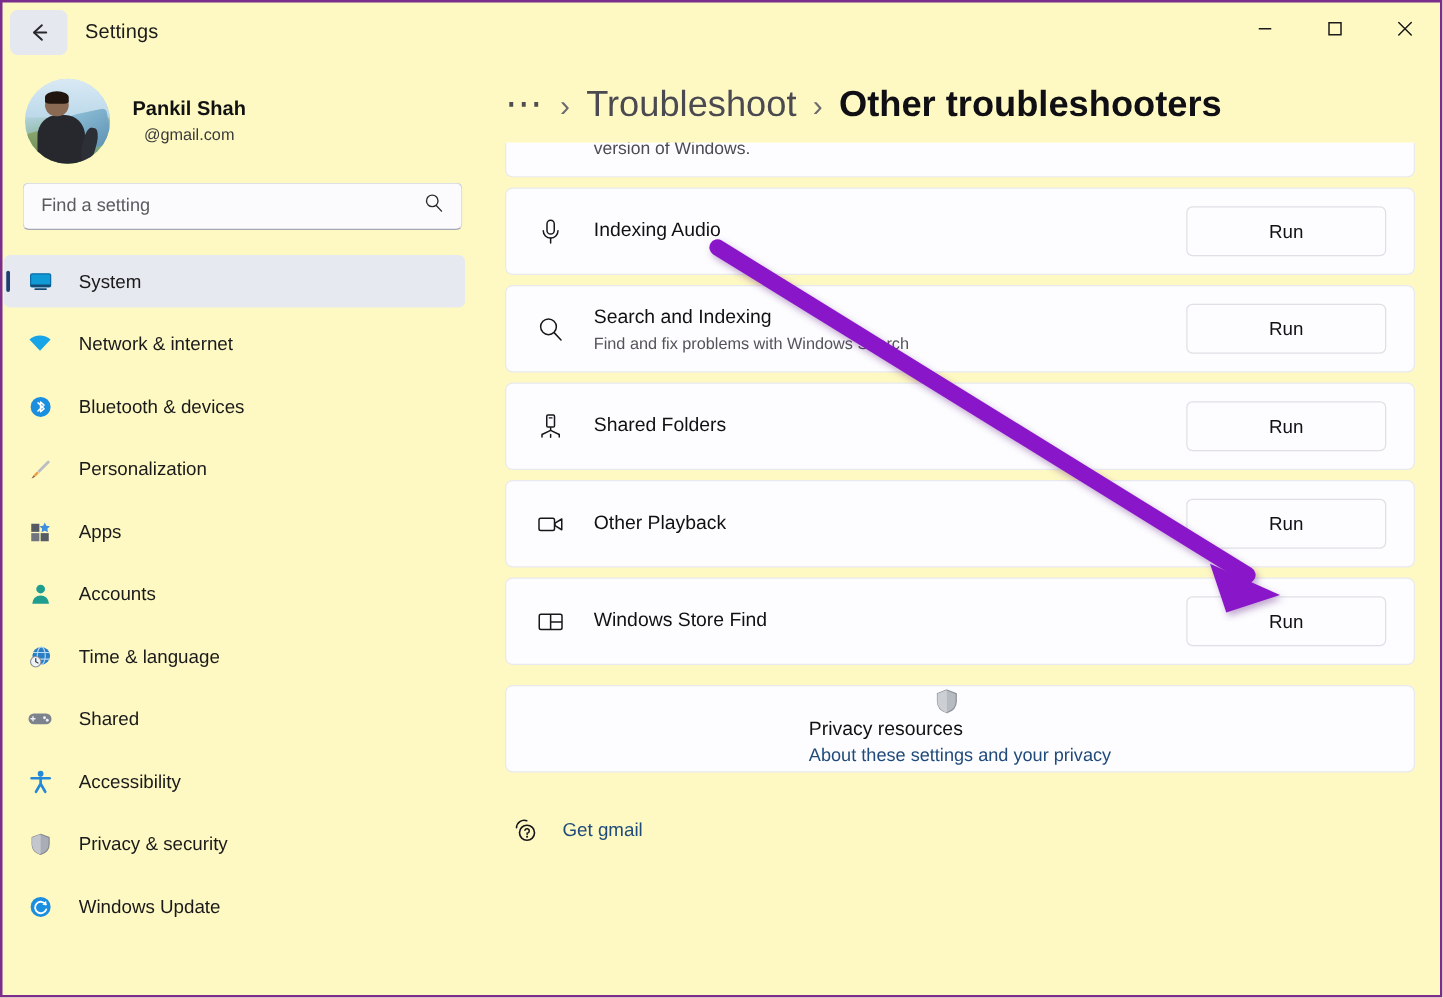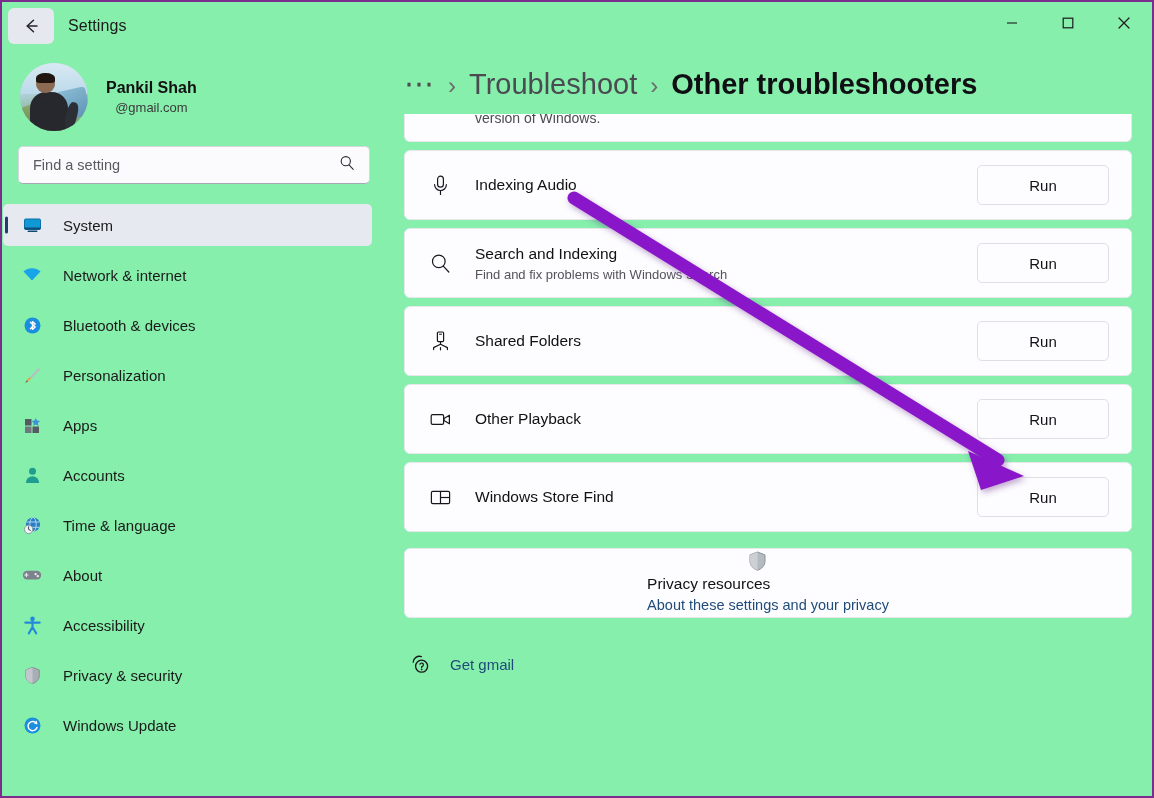--- a/index.html
+++ b/index.html
@@ -11,21 +11,21 @@
     height: 798px;
     overflow: hidden;
     font-family: "Liberation Sans", sans-serif;
     background: #f3f3f7;
   }
 
   #app {
     position: relative;
     width: 1154px;
     height: 798px;
-    background: #86efac;
+    background: #fef9c3;
     border-left: 2px solid #7b2d8e;
     border-right: 2px solid #7b2d8e;
     border-bottom: 2px solid #7b2d8e;
     border-top: 2px solid #7b2d8e;
     box-sizing: border-box;
     overflow: hidden;
   }
 
   
   .titlebar {
@@ -317,21 +317,21 @@
     margin-top: 2px;
   }
   .card-sub.link {
     color: #1f4a7a;
     font-size: 14.5px;
     margin-top: 3px;
     cursor: pointer;
   }
   .run-btn {
     flex: none;
-    width: 132px;
+    width: 160px;
     height: 40px;
     border: 1px solid #dfe0e6;
     border-radius: 5px;
     background: #fdfdff;
     font-size: 15px;
     color: #121216;
     font-family: "Liberation Sans", sans-serif;
     cursor: pointer;
   }
 
@@ -514,21 +514,21 @@
 
       <div class="navitem">
         <span class="nav-icon">
           <svg width="22" height="22" viewBox="0 0 22 22">
             <rect x="1.8" y="6.8" width="18.4" height="8.6" rx="4.3" fill="#7d838c"></rect>
             <path d="M5.4 9.4 V12.6 M3.8 11 H7" stroke="#f0f1f4" stroke-width="1.1" stroke-linecap="round"></path>
             <circle cx="14.6" cy="10.2" r="1.15" fill="#f0f1f4"></circle>
             <circle cx="16.8" cy="12.2" r="1.15" fill="#f0f1f4"></circle>
           </svg>
         </span>
-        <span class="nav-label">About</span>
+        <span class="nav-label">Shared</span>
       </div>
 
       <div class="navitem">
         <span class="nav-icon">
           <svg width="21" height="21" viewBox="0 0 21 21">
             <circle cx="10.5" cy="3.9" r="2.3" fill="#2489d8"></circle>
             <path d="M3.3 7.6 H17.7" stroke="#2489d8" stroke-width="2.1" stroke-linecap="round"></path>
             <path d="M10.5 7 V12 M10.5 12 L6.8 18.4 M10.5 12 L14.2 18.4" stroke="#2489d8" stroke-width="2.1" stroke-linecap="round" fill="none"></path>
           </svg>
         </span>

